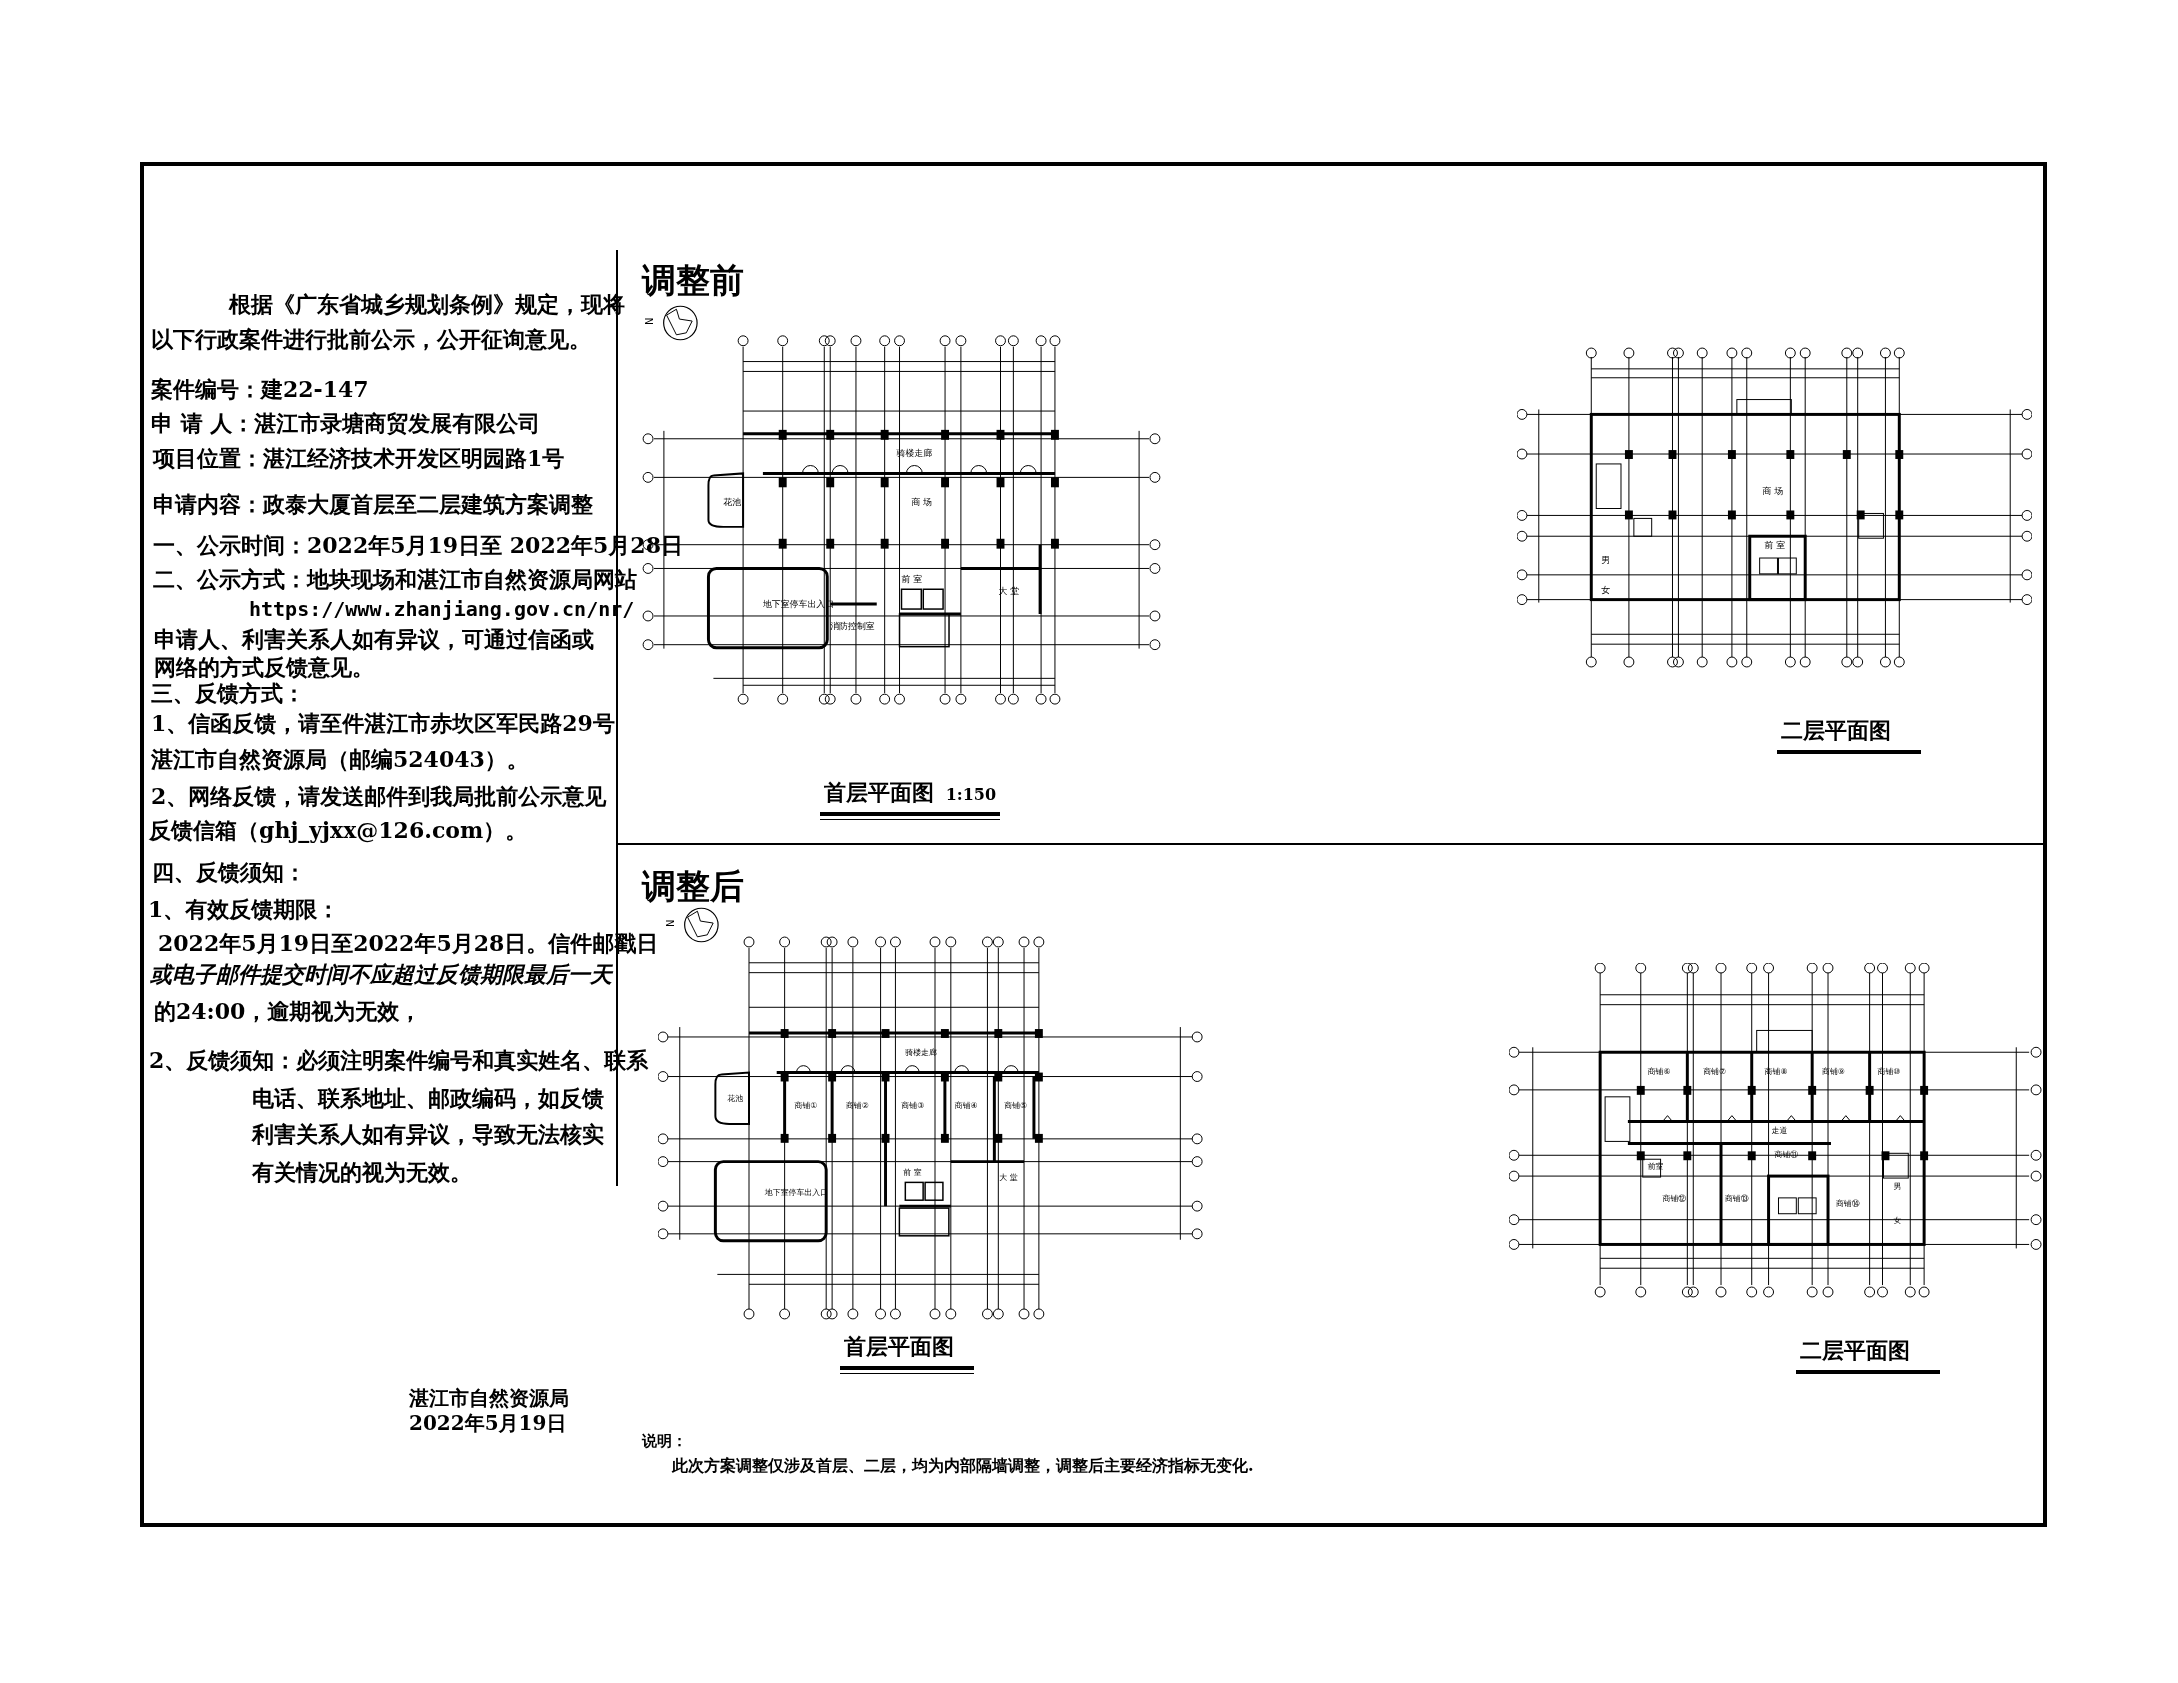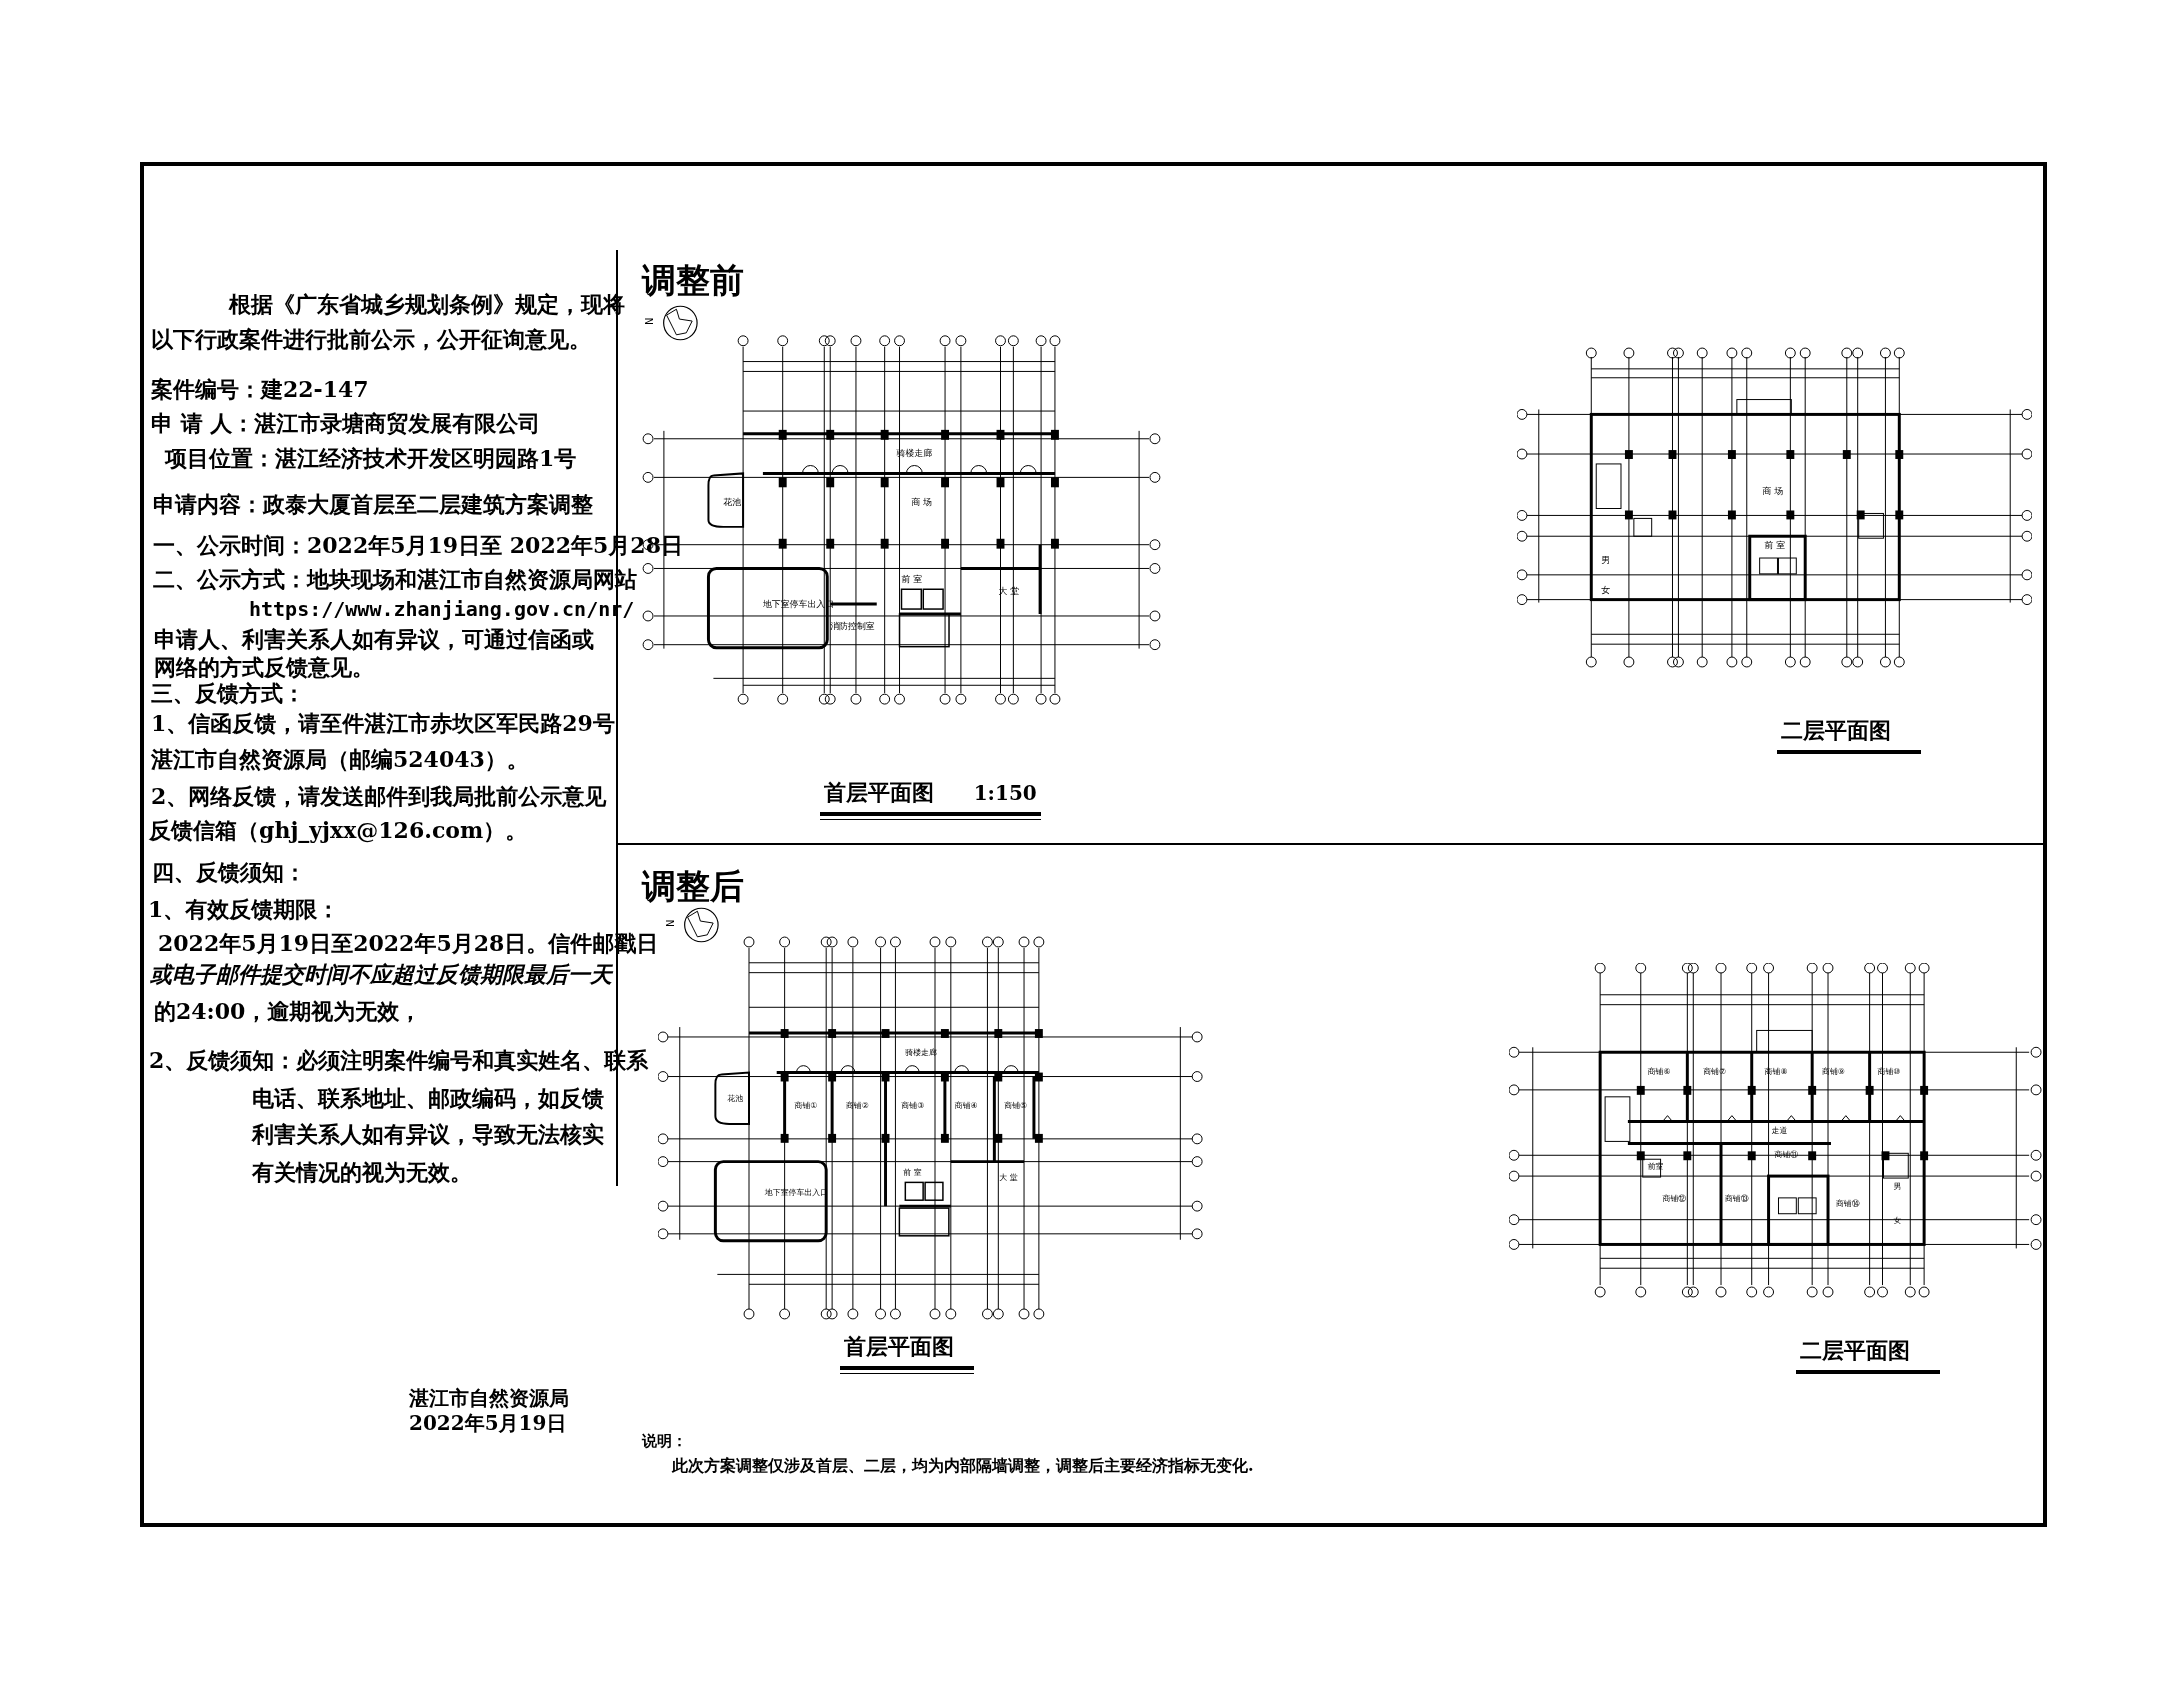--- a/index.html
+++ b/index.html
@@ -30,21 +30,21 @@
 <body>
 
 <div class="frame">
 
 
   <div class="left-col">
     <div class="ltext" style="left:85px;top:43px;">根据《广东省城乡规划条例》规定，现将</div>
     <div class="ltext" style="left:7px;top:78px;">以下行政案件进行批前公示，公开征询意见。</div>
     <div class="ltext" style="left:7px;top:128px;">案件编号：建22-147</div>
     <div class="ltext" style="left:7px;top:162px;">申 请 人：湛江市录塘商贸发展有限公司</div>
-    <div class="ltext" style="left:21px;top:197px;text-align:right;">项目位置：湛江经济技术开发区明园路1号</div>
+    <div class="ltext" style="left:9px;top:197px;text-align:right;">项目位置：湛江经济技术开发区明园路1号</div>
     <div class="ltext" style="left:9px;top:243px;">申请内容：政泰大厦首层至二层建筑方案调整</div>
     <div class="ltext" style="left:9px;top:284px;">一、公示时间：2022年5月19日至 2022年5月28日</div>
     <div class="ltext" style="left:9px;top:318px;">二、公示方式：地块现场和湛江市自然资源局网站</div>
     <div class="ltext" style="left:105px;top:349px;font-family:'DejaVu Sans Mono','Liberation Mono',monospace;font-size:20px;">https://www.zhanjiang.gov.cn/nr/</div>
     <div class="ltext" style="left:10px;top:378px;">申请人、利害关系人如有异议，可通过信函或</div>
     <div class="ltext" style="left:10px;top:406px;">网络的方式反馈意见。</div>
     <div class="ltext" style="left:7px;top:432px;">三、反馈方式：</div>
     <div class="ltext" style="left:7px;top:462px;">1、信函反馈，请至件湛江市赤坎区军民路29号</div>
     <div class="ltext" style="left:7px;top:498px;">湛江市自然资源局（邮编524043）。</div>
     <div class="ltext" style="left:7px;top:535px;">2、网络反馈，请发送邮件到我局批前公示意见</div>
@@ -197,21 +197,21 @@
         <text x="270" y="268">前 室</text>
         <text x="90" y="190">花池</text>
         <text x="130" y="293">地下室停车出入口</text>
         <text x="198" y="315">消防控制室</text>
         <text x="265" y="140">骑楼走廊</text>
       </g>
     </svg>
 
     <div class="caption" style="left:206px;top:528px;">
       <span>首层平面图</span>
-      <span style="margin-left:32px;font-size:20px;">1:150</span>
+      <span style="margin-left:4px;font-size:16px;">1:150</span>
       <span class="ul"></span><span class="ul2"></span>
     </div>
 
     <svg class="plan" style="left:899px;top:95px;" width="515" height="327" viewBox="0 0 520 330">
       <g stroke="#000" fill="none" stroke-width="1">
         <line x1="10" y1="70" x2="510" y2="70"></line>
           <line x1="10" y1="110" x2="510" y2="110"></line>
         <line x1="10" y1="172" x2="510" y2="172"></line>
           <line x1="10" y1="193" x2="510" y2="193"></line>
         <line x1="10" y1="232" x2="510" y2="232"></line>

